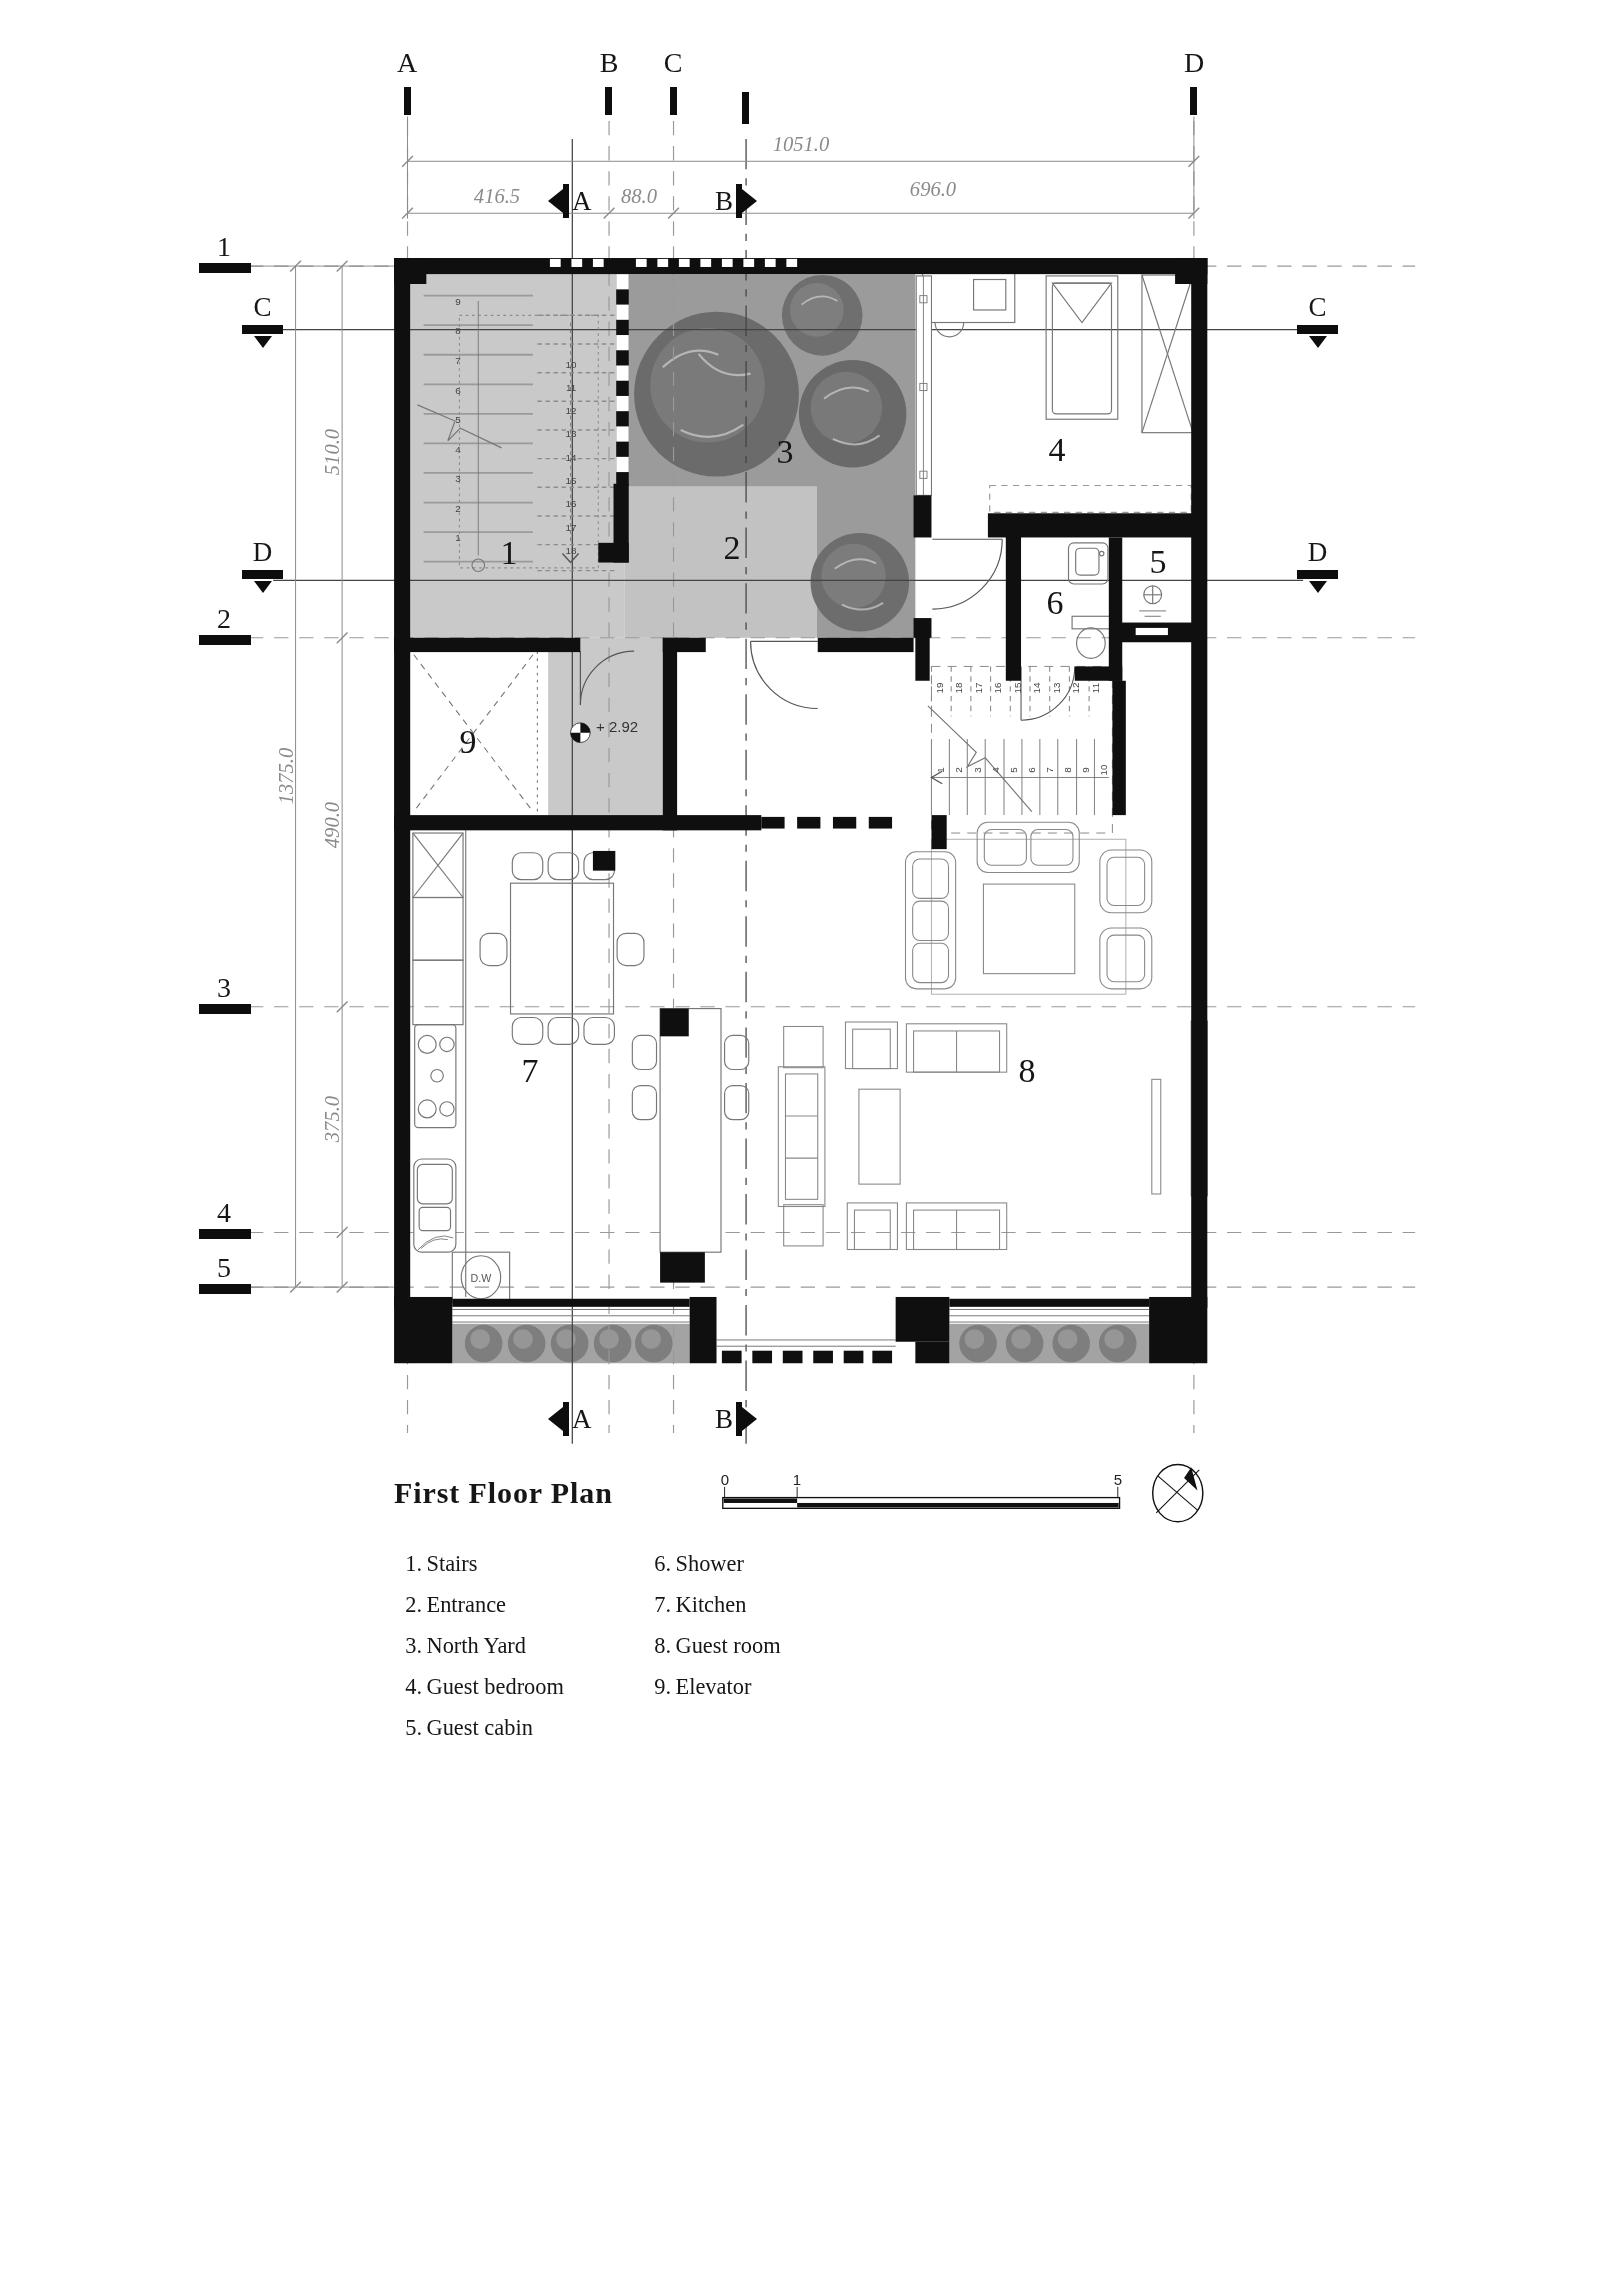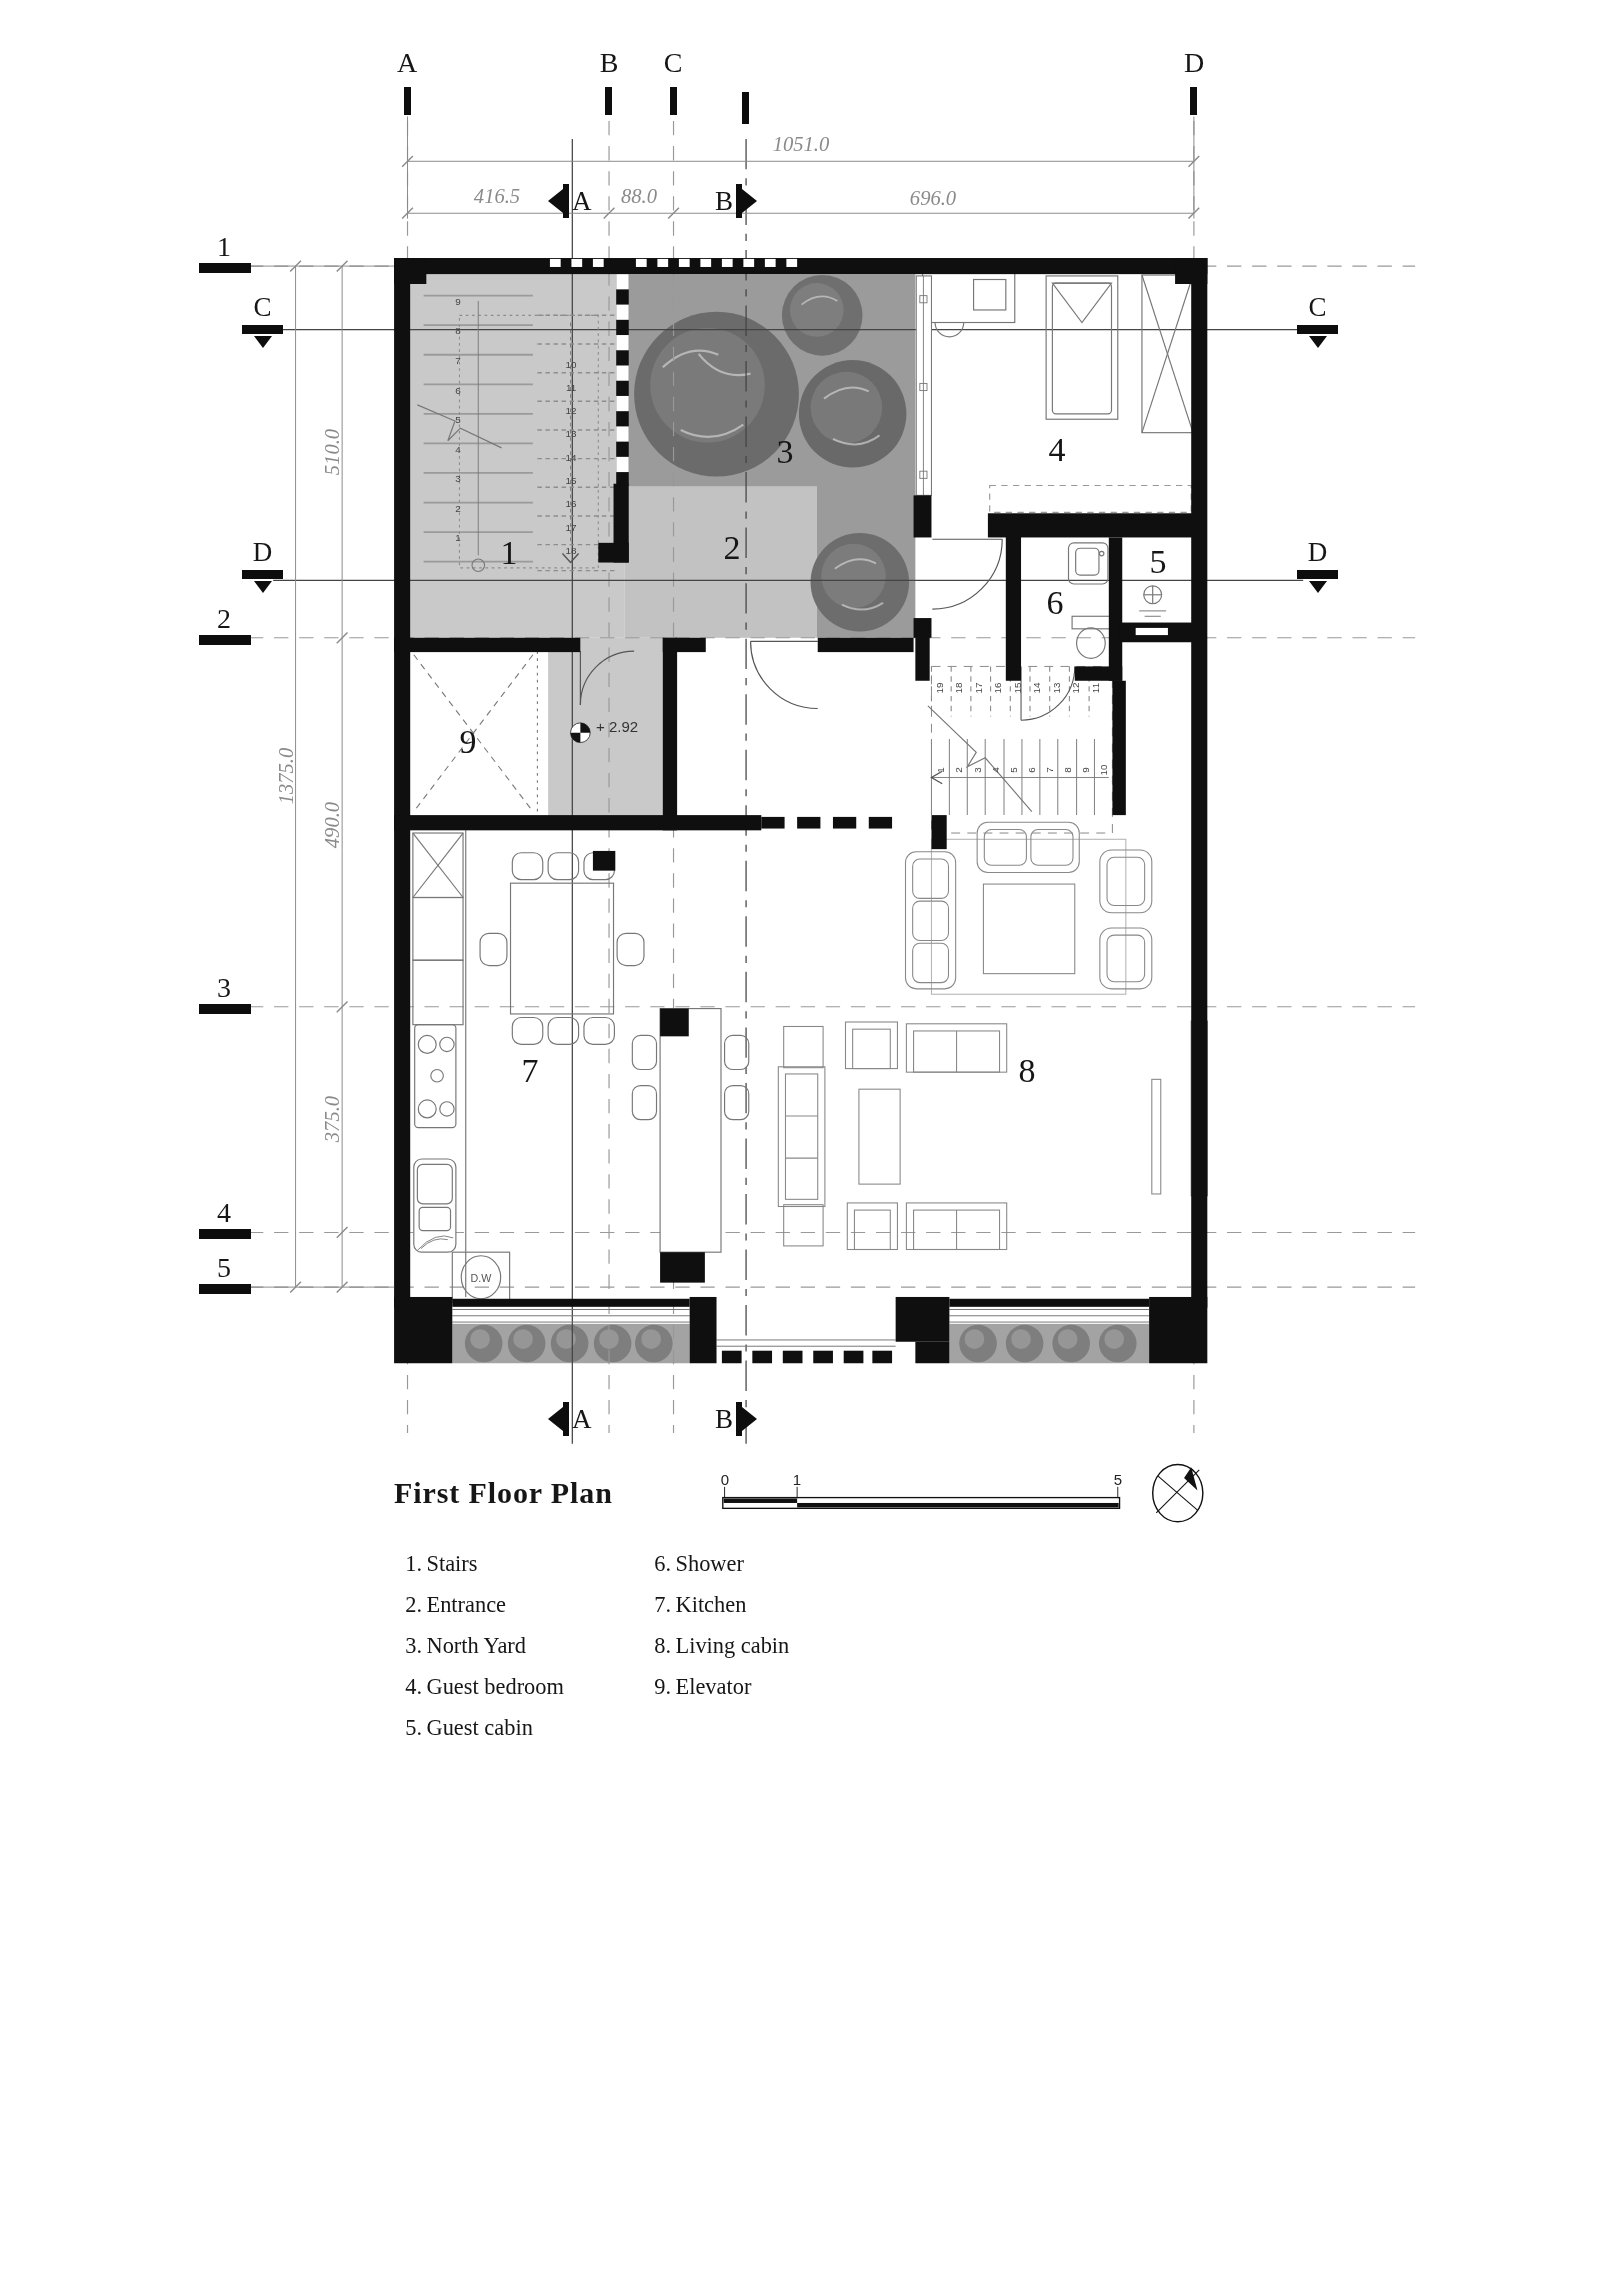--- a/index.html
+++ b/index.html
@@ -439,21 +439,21 @@
 <span class="abs gridletter" style="left:1194px;top:47px;">D</span>
 <div class="abs tick" style="left:404px;top:87px;width:7.2px;height:28px;"></div>
 <div class="abs tick" style="left:605px;top:87px;width:7.2px;height:28px;"></div>
 <div class="abs tick" style="left:670px;top:87px;width:7.2px;height:28px;"></div>
 <div class="abs tick" style="left:1190px;top:87px;width:7.2px;height:28px;"></div>
 <div class="abs tick" style="left:742px;top:92px;width:7.2px;height:32px;"></div>
 
 <span class="abs dimtxt" style="left:801px;top:133px;">1051.0</span>
 <span class="abs dimtxt" style="left:497px;top:185px;">416.5</span>
 <span class="abs dimtxt" style="left:639px;top:185px;">88.0</span>
-<span class="abs dimtxt" style="left:933px;top:187px;">696.0</span>
+<span class="abs dimtxt" style="left:933px;top:178px;">696.0</span>
 
 <div class="abs" style="left:548px;top:184px;display:flex;align-items:center;">
   <div class="tri-left"></div>
   <div class="bar" style="width:6.3px;height:34px;"></div>
   <span class="secletter" style="margin-left:2.7px;">A</span>
 </div>
 <div class="abs" style="left:715px;top:184px;display:flex;align-items:center;">
   <span class="secletter" style="margin-right:2.7px;">B</span>
   <div class="bar" style="width:6.3px;height:34px;"></div>
   <div class="tri-right"></div>
@@ -566,21 +566,21 @@
       <div class="row">
         <span class="ln">6.</span>
         <span>Shower</span>
       </div>
       <div class="row">
         <span class="ln">7.</span>
         <span>Kitchen</span>
       </div>
       <div class="row">
         <span class="ln">8.</span>
-        <span>Living cabin</span>
+        <span>Guest room</span>
       </div>
       <div class="row">
         <span class="ln">9.</span>
         <span>Elevator</span>
       </div>
     </div>
 
 <span class="stairnum" style="left: 458px; top: 301px;">9</span>
     <span class="stairnum" style="left: 458px; top: 330px;">8</span>
     <span class="stairnum" style="left: 458px; top: 360px;">7</span>

